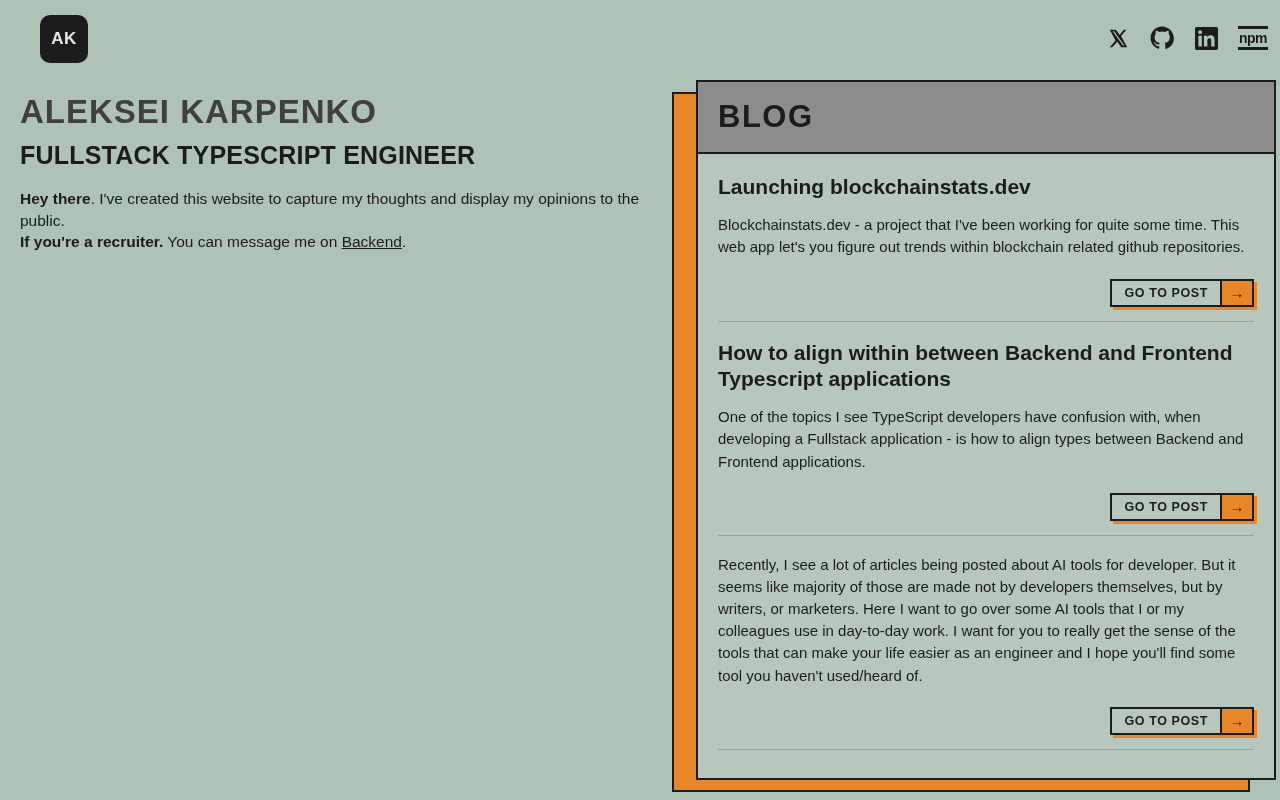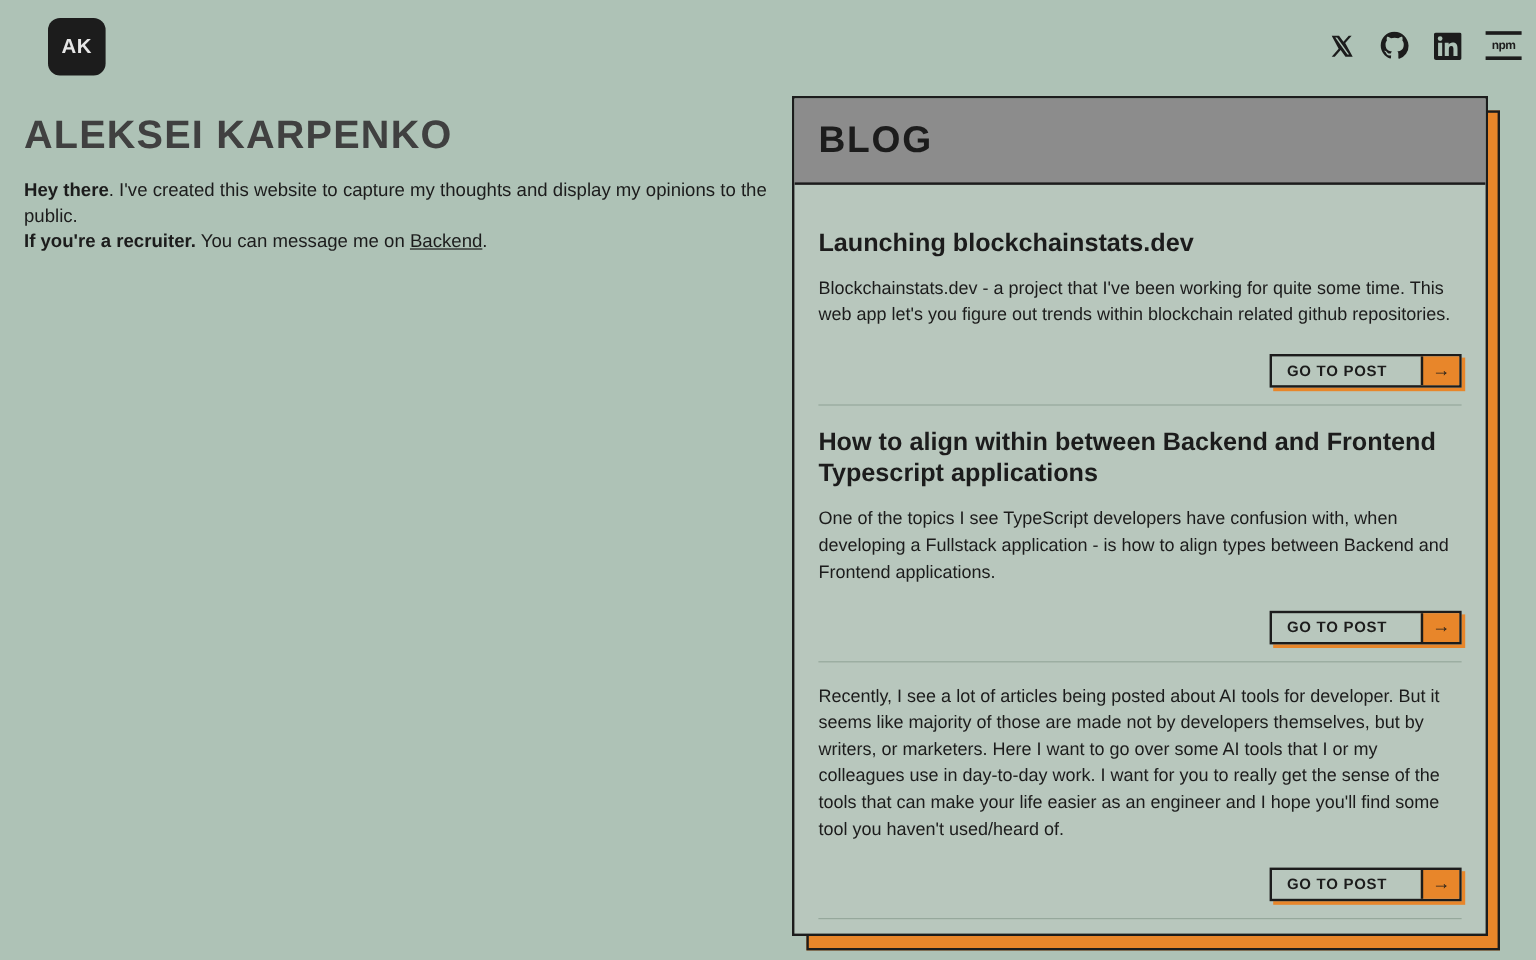--- a/index.html
+++ b/index.html
@@ -46,21 +46,21 @@
   .social-icon {
     width: 24px; height: 24px;
     display: flex;
     align-items: center;
     justify-content: center;
     color: #1c1c1c;
     cursor: pointer;
   }
   .social-icon svg { display: block; }
   .npm-icon {
-    font-size: 10px;
+    font-size: 14px;
     font-weight: bold;
     letter-spacing: -0.5px;
     border-bottom: 3px solid #1c1c1c;
     border-top: 3px solid #1c1c1c;
     line-height: 11px;
     padding: 1px 0 0 0;
     font-family: "Liberation Sans", sans-serif;
     width: 30px;
     text-align: center;
   }
@@ -105,21 +105,21 @@
     position: absolute;
     left: 672px;
     top: 92px;
     width: 578px;
     height: 700px;
     background: #e8862a;
     border: 2px solid #1c1c1c;
   }
   .blog-panel {
     position: absolute;
-    left: 660px;
+    left: 696px;
     top: 80px;
     width: 580px;
     height: 700px;
     background: #b8c7bd;
     border: 2px solid #1c1c1c;
     overflow: hidden;
   }
   .blog-head {
     height: 72px;
     background: #8c8c8c;
@@ -131,21 +131,20 @@
   .blog-head-title {
     font-size: 31px;
     font-weight: bold;
     letter-spacing: 1.5px;
     color: #1c1c1c;
   }
   .blog-body {
     height: 624px;
     overflow-y: auto;
     padding: 0 20px;
-    margin-top: 16px;
   }
   .post {
     padding: 18px 0 14px 0;
     border-bottom: 1.5px solid #96a89c;
   }
   .post:first-child { padding-top: 20px; }
   .post-title {
     font-size: 21px;
     font-weight: bold;
     line-height: 1.25;
@@ -164,21 +163,20 @@
     margin-top: 20px;
   }
   .go-btn {
     display: flex;
     align-items: stretch;
     border: 2px solid #1c1c1c;
     background: #b8c7bd;
     box-shadow: 3px 3px 0 0 #e8862a;
     cursor: pointer;
     height: 28px;
-    gap: 16px;
   }
   .go-btn-label {
     display: flex;
     align-items: center;
     padding: 0 12px;
     font-size: 12.5px;
     font-weight: bold;
     letter-spacing: 0.6px;
     color: #1c1c1c;
   }
@@ -214,20 +212,21 @@
       <svg width="23" height="23" viewBox="0 0 24 24" fill="currentColor" aria-hidden="true">
         <path d="M20.45 20.45h-3.56v-5.57c0-1.33-.02-3.04-1.85-3.04-1.85 0-2.14 1.45-2.14 2.94v5.67H9.35V9h3.41v1.56h.05c.48-.9 1.64-1.85 3.37-1.85 3.6 0 4.27 2.37 4.27 5.46v6.28zM5.34 7.43a2.07 2.07 0 1 1 0-4.14 2.07 2.07 0 0 1 0 4.14zM7.12 20.45H3.55V9h3.57v11.45zM22.22 0H1.77C.79 0 0 .77 0 1.72v20.56C0 23.23.79 24 1.77 24h20.45c.98 0 1.78-.77 1.78-1.72V1.72C24 .77 23.2 0 22.22 0z"></path>
       </svg>
     </a>
     <a class="social-icon npm-icon">npm</a>
   </div>
 </div>
 
 <div class="intro">
   <h1>ALEKSEI KARPENKO</h1>
+  <h2>FULLSTACK TYPESCRIPT ENGINEER</h2>
   <div class="para">
     <p>
       <span class="bold">Hey there</span><span>. I've created this website to capture my thoughts and display my opinions to the public.</span>
     </p>
     <p>
       <span class="bold">If you're a recruiter.</span><span> You can message me on </span><a href="#">Backend</a><span>.</span>
     </p>
   </div>
 </div>
 

